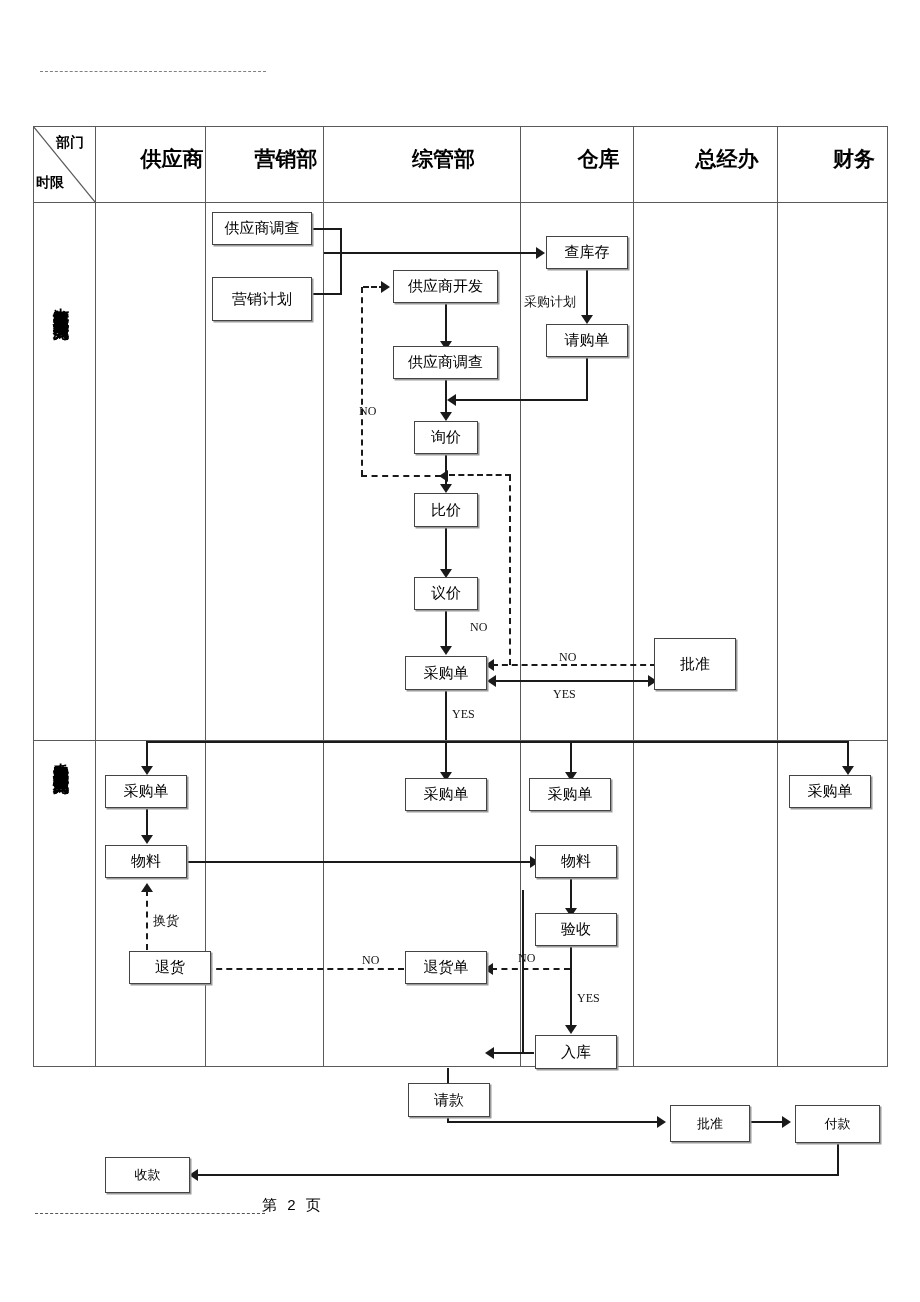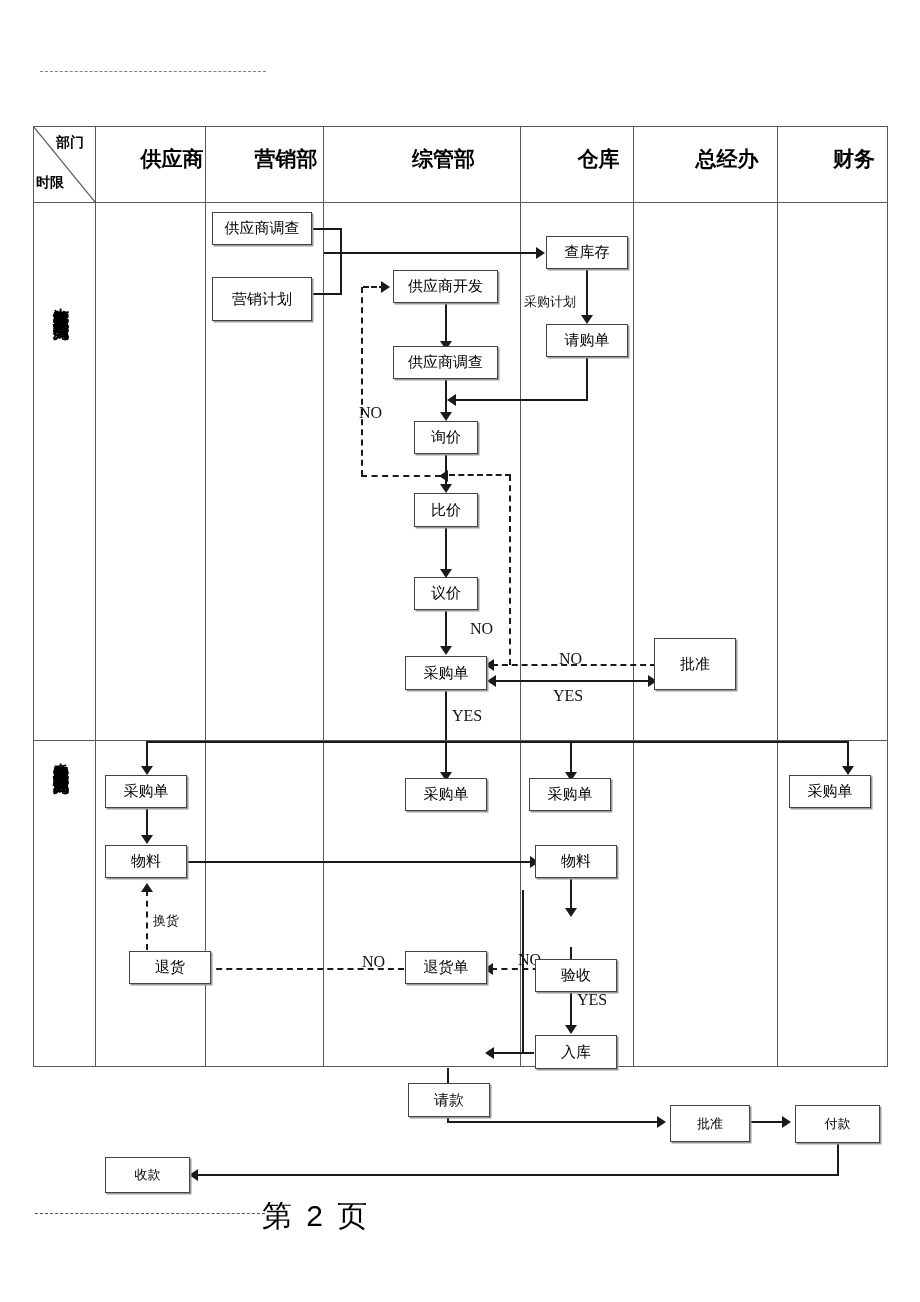--- a/index.html
+++ b/index.html
@@ -89,30 +89,30 @@
 
   .arw{position:absolute;width:0;height:0;}
   .arw-d{border-left:6px solid transparent;border-right:6px solid transparent;border-top:9px solid #1a1a1a;}
   .arw-u{border-left:6px solid transparent;border-right:6px solid transparent;border-bottom:9px solid #1a1a1a;}
   .arw-r{border-top:6px solid transparent;border-bottom:6px solid transparent;border-left:9px solid #1a1a1a;}
   .arw-l{border-top:6px solid transparent;border-bottom:6px solid transparent;border-right:9px solid #1a1a1a;}
 
   .lbl{
     position:absolute;
     font-family:"Liberation Serif","DejaVu Serif",serif;
-    font-size:16px;white-space:nowrap;color:#111;
+    font-size:12px;white-space:nowrap;color:#111;
   }
   .lbl.cn{font-size:13px;}
 
   
   .foot-rule{position:absolute;left:35px;top:1213px;width:230px;height:0;border-top:1px dashed #555;}
   .foot-text{
     position:absolute;left:262px;top:1196px;
     font-family:"Liberation Sans","DejaVu Sans",sans-serif;
-    font-size:30px;letter-spacing:3px;
+    font-size:15px;letter-spacing:3px;
   }
 </style>
 </head>
 <body>
 
 <div class="page">
 
   <div class="top-rule"></div>
 
 
@@ -267,21 +267,21 @@
   <div class="box" style="left:405px;top:656px;width:82px;height:34px;">采购单</div>
   <div class="box" style="left:654px;top:638px;width:82px;height:52px;">批准</div>
 
   <div class="box" style="left:105px;top:775px;width:82px;height:33px;">采购单</div>
   <div class="box" style="left:405px;top:778px;width:82px;height:33px;">采购单</div>
   <div class="box" style="left:529px;top:778px;width:82px;height:33px;">采购单</div>
   <div class="box" style="left:789px;top:775px;width:82px;height:33px;">采购单</div>
 
   <div class="box" style="left:105px;top:845px;width:82px;height:33px;">物料</div>
   <div class="box" style="left:535px;top:845px;width:82px;height:33px;">物料</div>
-  <div class="box" style="left:535px;top:913px;width:82px;height:33px;margin-top:46px;">验收</div>
+  <div class="box" style="left:535px;top:913px;width:82px;height:33px;">验收</div>
   <div class="box" style="left:105px;top:951px;width:82px;height:33px;margin-left:24px;">退货</div>
   <div class="box" style="left:405px;top:951px;width:82px;height:33px;">退货单</div>
   <div class="box" style="left:535px;top:1035px;width:82px;height:34px;">入库</div>
   <div class="box" style="left:408px;top:1035px;width:82px;height:34px;margin-top:48px;">请款</div>
 
   <div class="box small" style="left:670px;top:1105px;width:80px;height:37px;">批准</div>
   <div class="box small" style="left:795px;top:1105px;width:85px;height:38px;">付款</div>
   <div class="box small" style="left:105px;top:1157px;width:85px;height:36px;">收款</div>
 
   <div class="foot-rule"></div>

